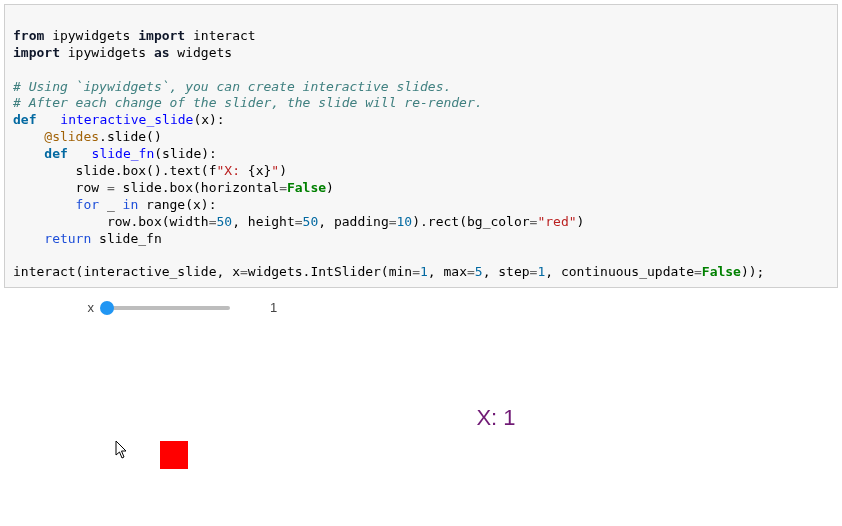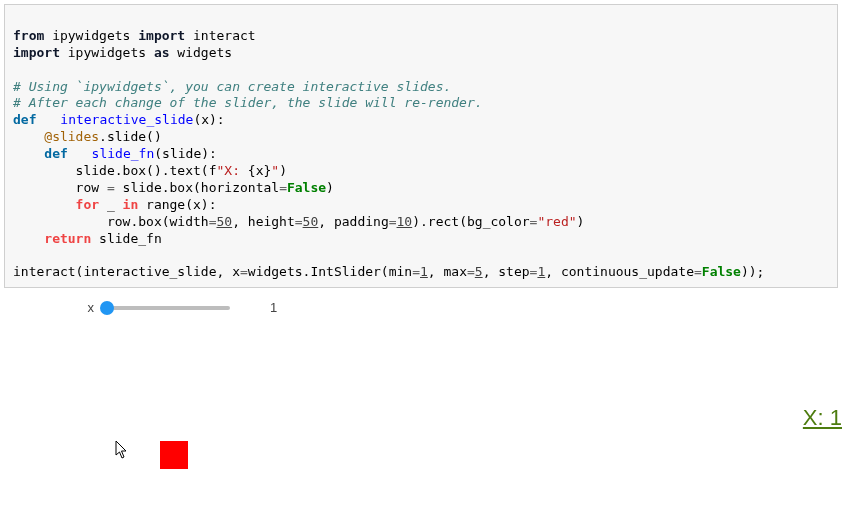--- a/index.html
+++ b/index.html
@@ -13,30 +13,30 @@
   }
   .code-cell {
     margin: 4px;
     border: 1px solid #cfcfcf;
     background: #f7f7f7;
     padding: 6px 8px;
     line-height: 1.3;
     white-space: pre;
     font-family: "DejaVu Sans Mono", "Menlo", "Consolas", monospace;
   }
-  .tok-keyword { color: #ef4444; font-weight: bold; }
+  .tok-keyword { color: #1d4ed8; font-weight: normal; }
   .tok-import  { color: #0f172a; font-weight: bold; }
   .tok-comment { color: #408080; font-style: italic; }
   .tok-def     { color: #0369a1; font-weight: bold; }
   .tok-fname   { color: #0000ff; margin-left: 16px; }
   .tok-deco    { color: #a16207; }
   .tok-string  { color: #ba2121; }
   .tok-bool    { color: #008000; font-weight: bold; }
   .tok-op      { color: #666666; }
-  .tok-num     { color: #404040; text-decoration: underline; }
+  .tok-num     { color: #0369a1; }
 
   .slider-row {
     display: flex;
     align-items: center;
     padding: 8px 0 0 78px;
     font-family: Arial, Helvetica, sans-serif;
     font-size: 13px;
     color: #444;
   }
   .slider-label { width: 16px; text-align: right; margin-right: 6px; }
@@ -65,24 +65,23 @@
 
   .output-area {
     position: relative;
     margin-top: 90px;
     width: 100%;
     font-family: Arial, Helvetica, sans-serif;
   }
   .output-text {
     font-size: 22px;
     font-weight: 400;
-    text-align: right;
+    text-align: center;
     margin-left: 150px;
-    color: #4d7c0f;
-    text-decoration: underline;
+    color: #701a75;
   }
   .red-box {
     width: 28px; height: 28px;
     background: #ff0000;
     margin: 10px 0 0 160px;
   }
   .cursor {
     position: absolute;
     left: 115px;
     top: 35px;

